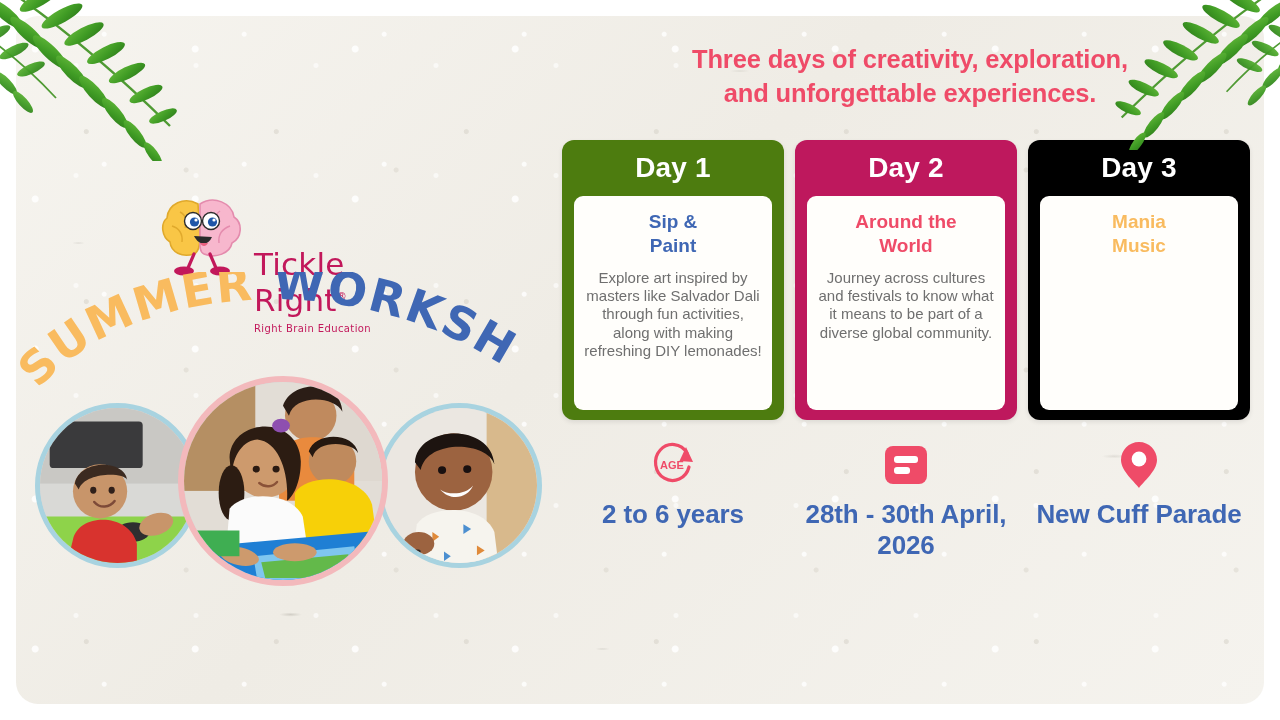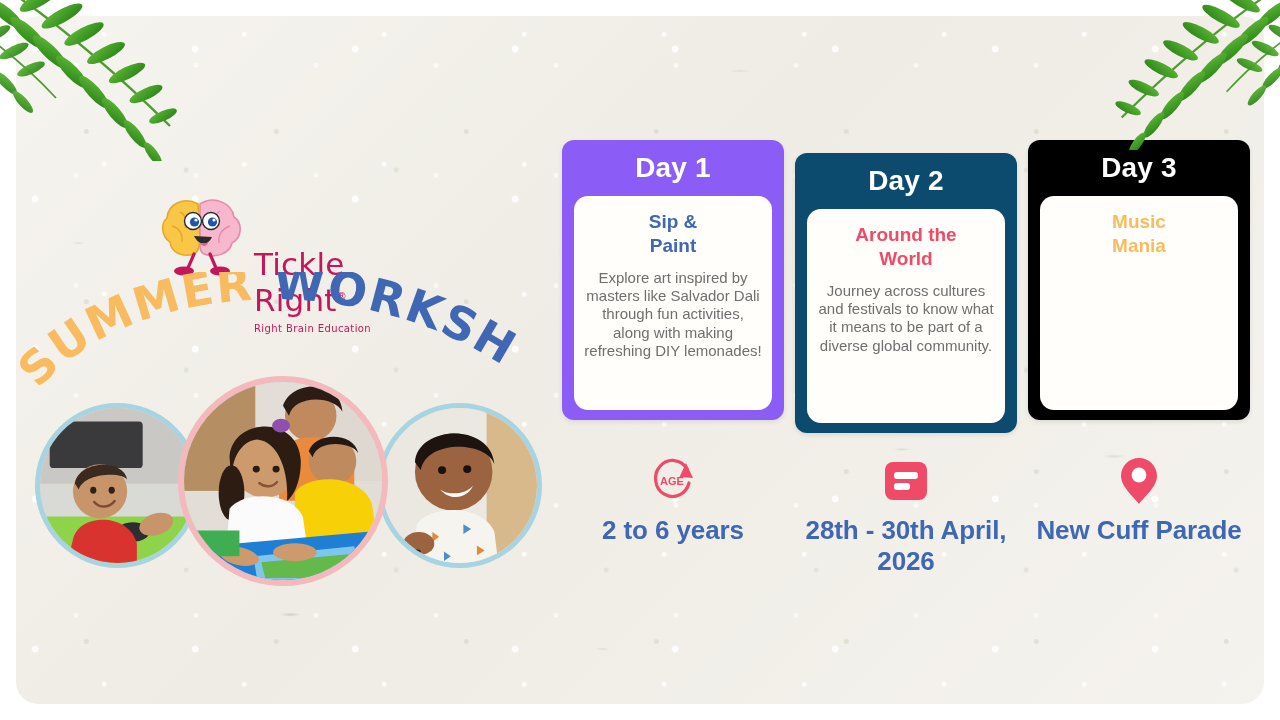--- a/index.html
+++ b/index.html
@@ -121,49 +121,49 @@
     font-weight: bold;
     letter-spacing: 0.2px;
   }
   .card-body {
     position: absolute;
     left: 12px;
     right: 12px;
     top: 56px;
     bottom: 10px;
     background: #fffefb;
-    border-radius: 14px;
+    border-radius: 9px;
     padding: 14px 9px 8px 9px;
     box-sizing: border-box;
     text-align: center;
   }
   .card-sub {
     font-size: 19px;
     font-weight: bold;
     line-height: 1.26;
     margin-bottom: 11px;
   }
   .card-desc {
     font-size: 15px;
     line-height: 1.22;
     color: #6f6f6f;
   }
 
-  .card.blue   { background: #8b5cf6; }
-  .card.pink   { background: #0c4a6e; margin-top: 13px; }
+  .card.blue   { background: #4d7c0f; }
+  .card.pink   { background: #be185d; }
   .card.orange { background: #000000; }
   .card.blue   .card-sub { color: #3f67b4; }
   .card.pink   .card-sub { color: #ef4b68; }
   .card.orange .card-sub { color: #f9bb5f; }
 
   
   .info-row {
     position: absolute;
     left: 562px;
-    top: 452px;
+    top: 436px;
     width: 688px;
     display: flex;
     justify-content: space-between;
     z-index: 5;
   }
   .info-item {
     width: 222px;
     text-align: center;
   }
   .info-icon {
@@ -334,20 +334,24 @@
         <ellipse cx="40" cy="85" rx="16" ry="5.0" transform="rotate(-26 40 85)"></ellipse>
         <ellipse cx="57" cy="103" rx="15" ry="4.8" transform="rotate(-24 57 103)"></ellipse>
         <ellipse cx="-4" cy="80" rx="15" ry="4.8" transform="rotate(42 -4 80)"></ellipse>
         <ellipse cx="14" cy="98" rx="16" ry="5.0" transform="rotate(44 14 98)"></ellipse>
         <ellipse cx="32" cy="117" rx="15" ry="4.8" transform="rotate(46 32 117)"></ellipse>
         <ellipse cx="49" cy="136" rx="14" ry="4.6" transform="rotate(48 49 136)"></ellipse>
       </g>
     </g>
   </svg>
 
+  <div class="headline">
+    <span class="ln">Three days of creativity, exploration,</span>
+    <span class="ln">and unforgettable experiences.</span>
+  </div>
 
   <div class="logo">
     <svg width="92" height="86" viewBox="0 0 92 86">
 
       <path d="M40 12 C 26 4, 10 12, 9 26 C 2 32, 4 45, 12 50 C 13 60, 24 66, 36 62 C 41 60, 42 52, 42 44 Z" fill="#f9c646" stroke="#e0a92c" stroke-width="1.6"></path>
       <path d="M22 20 C 28 23, 30 30, 27 36" stroke="#e0a92c" stroke-width="1.4" fill="none"></path>
       <path d="M14 34 C 21 36, 25 42, 24 50" stroke="#e0a92c" stroke-width="1.4" fill="none"></path>
 
       <path d="M42 12 C 56 3, 74 11, 76 25 C 85 31, 84 46, 74 51 C 72 61, 58 67, 46 62 C 41 60, 42 52, 42 44 Z" fill="#f7b7cd" stroke="#e48bad" stroke-width="1.6"></path>
       <path d="M62 19 C 56 23, 55 31, 58 37" stroke="#e48bad" stroke-width="1.4" fill="none"></path>
@@ -478,22 +482,22 @@
           <div>World</div>
         </div>
         <div class="card-desc">Journey across cultures and festivals to know what it means to be part of a diverse global community.</div>
       </div>
     </div>
 
     <div class="card orange">
       <div class="card-title">Day 3</div>
       <div class="card-body">
         <div class="card-sub">
+          <div>Mania</div>
           <div>Music</div>
-          <div>Mania</div>
         </div>
       </div>
     </div>
 
   </div>
 
   <div class="info-row">
 
     <div class="info-item">
       <div class="info-icon">

